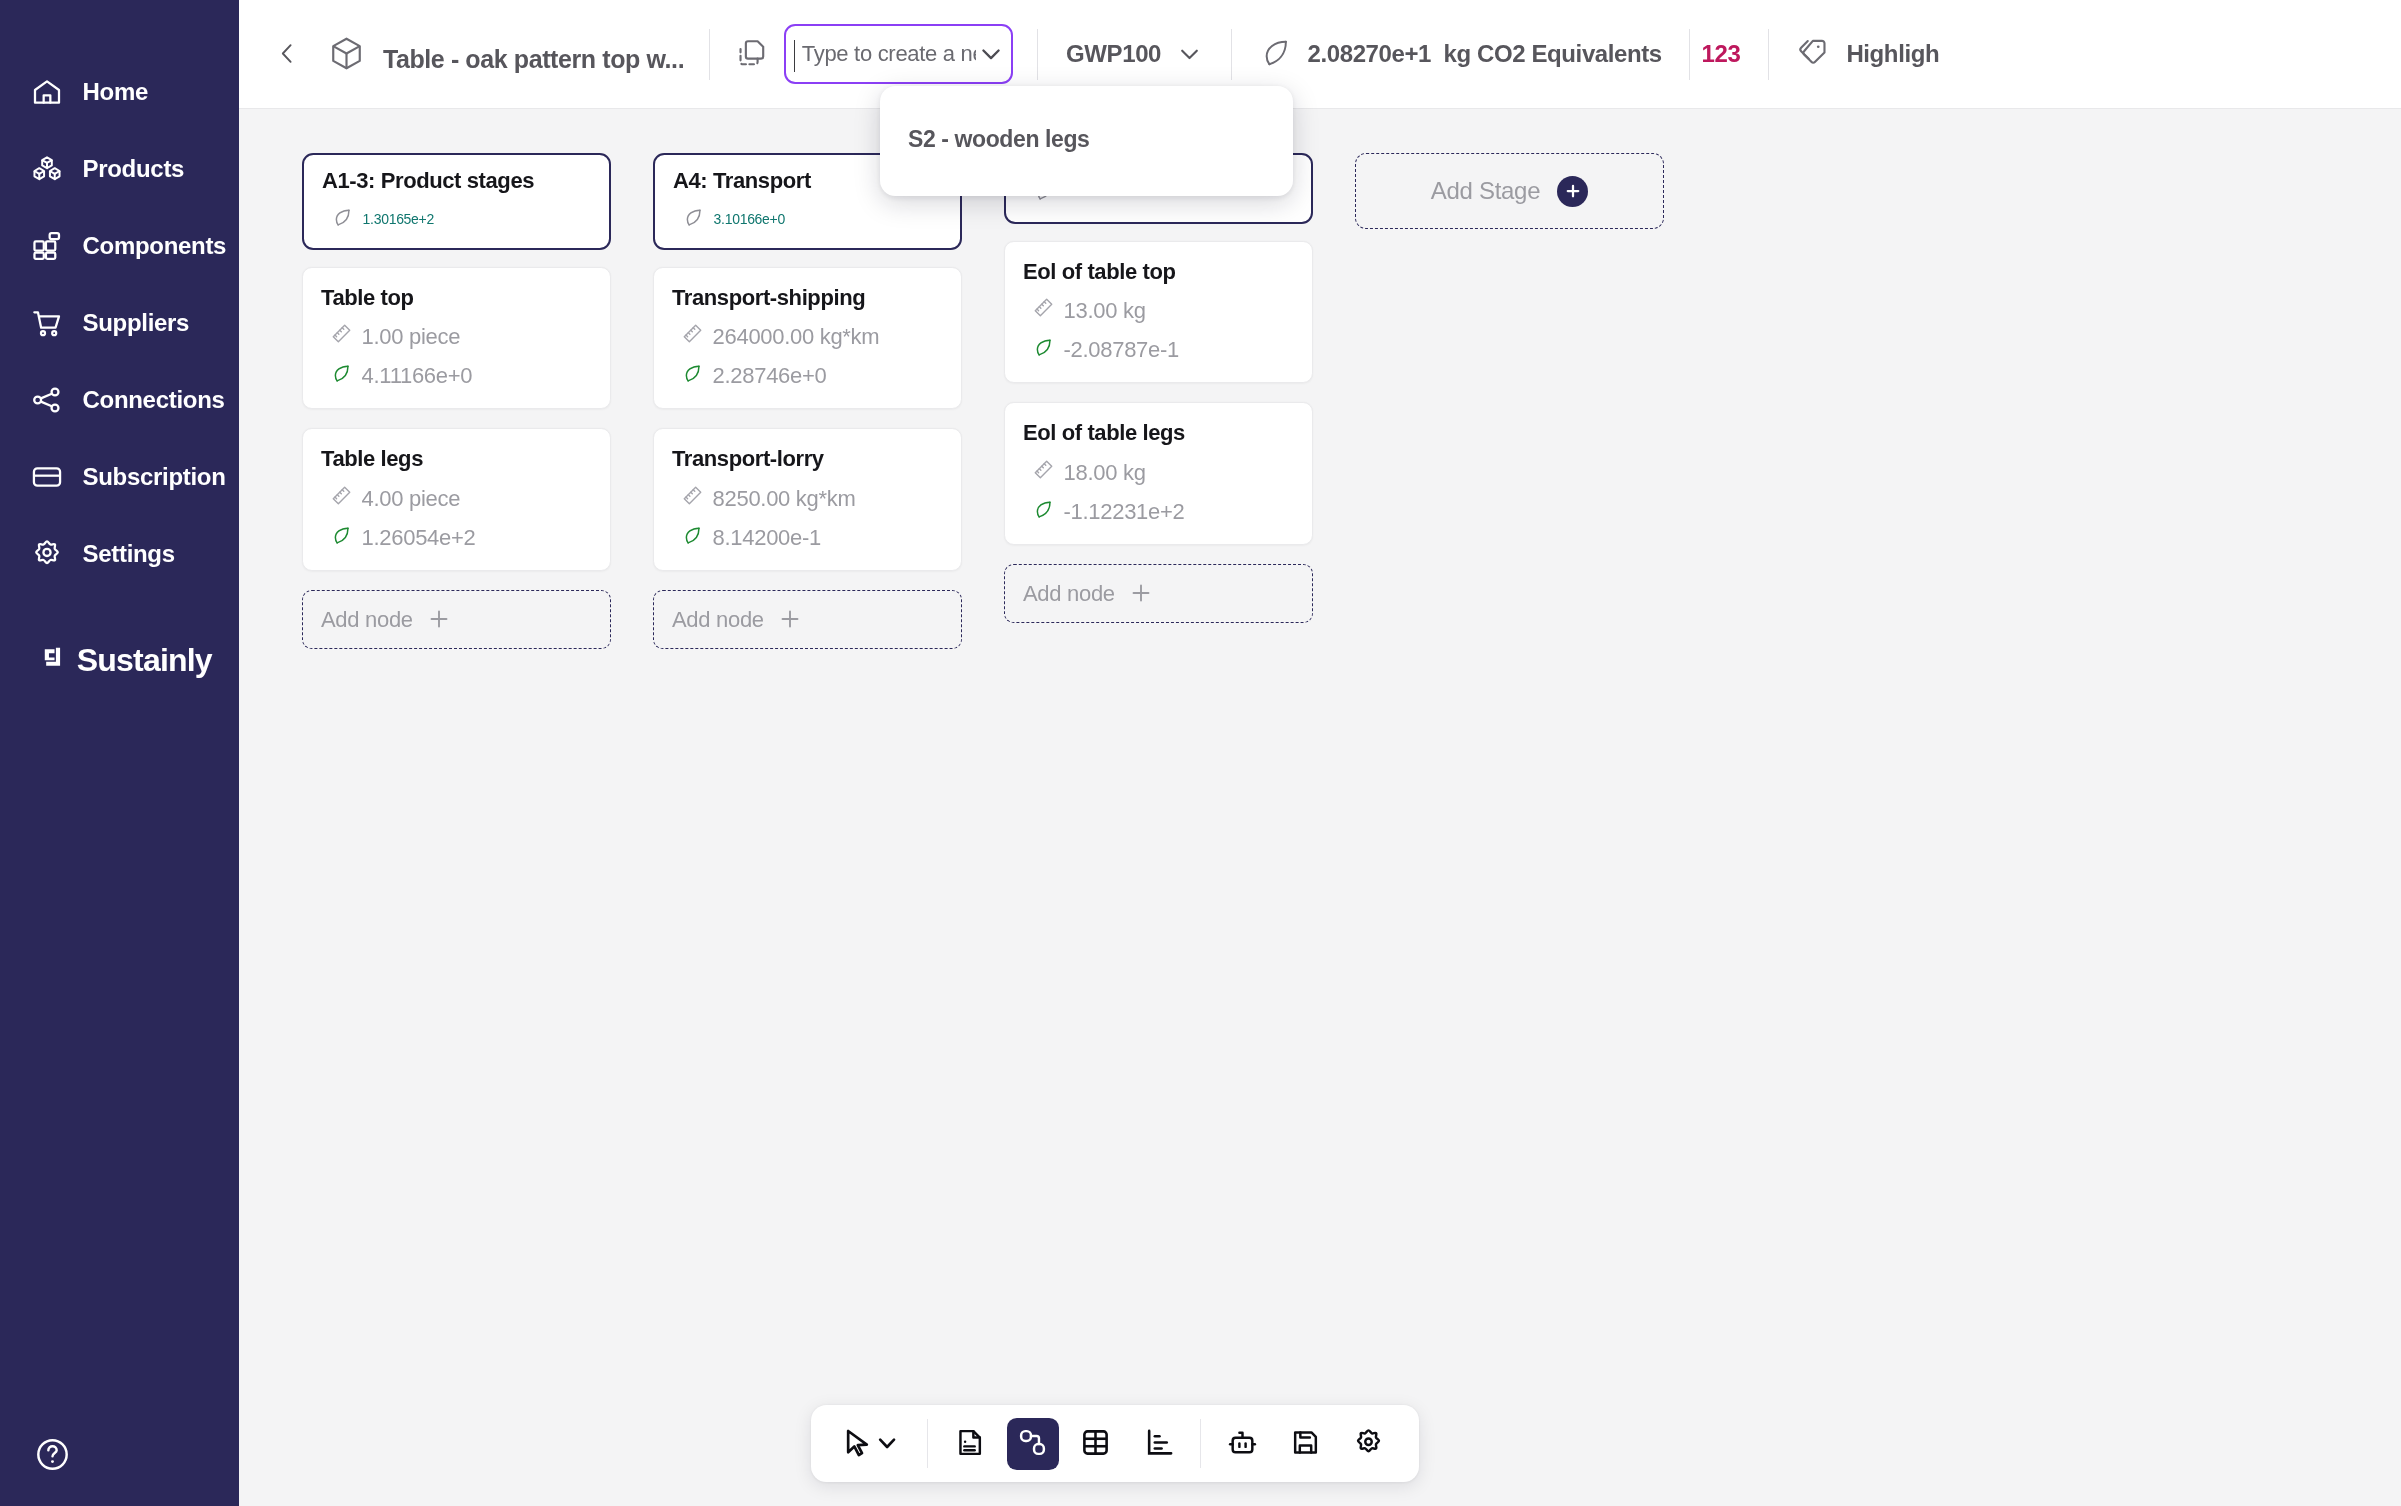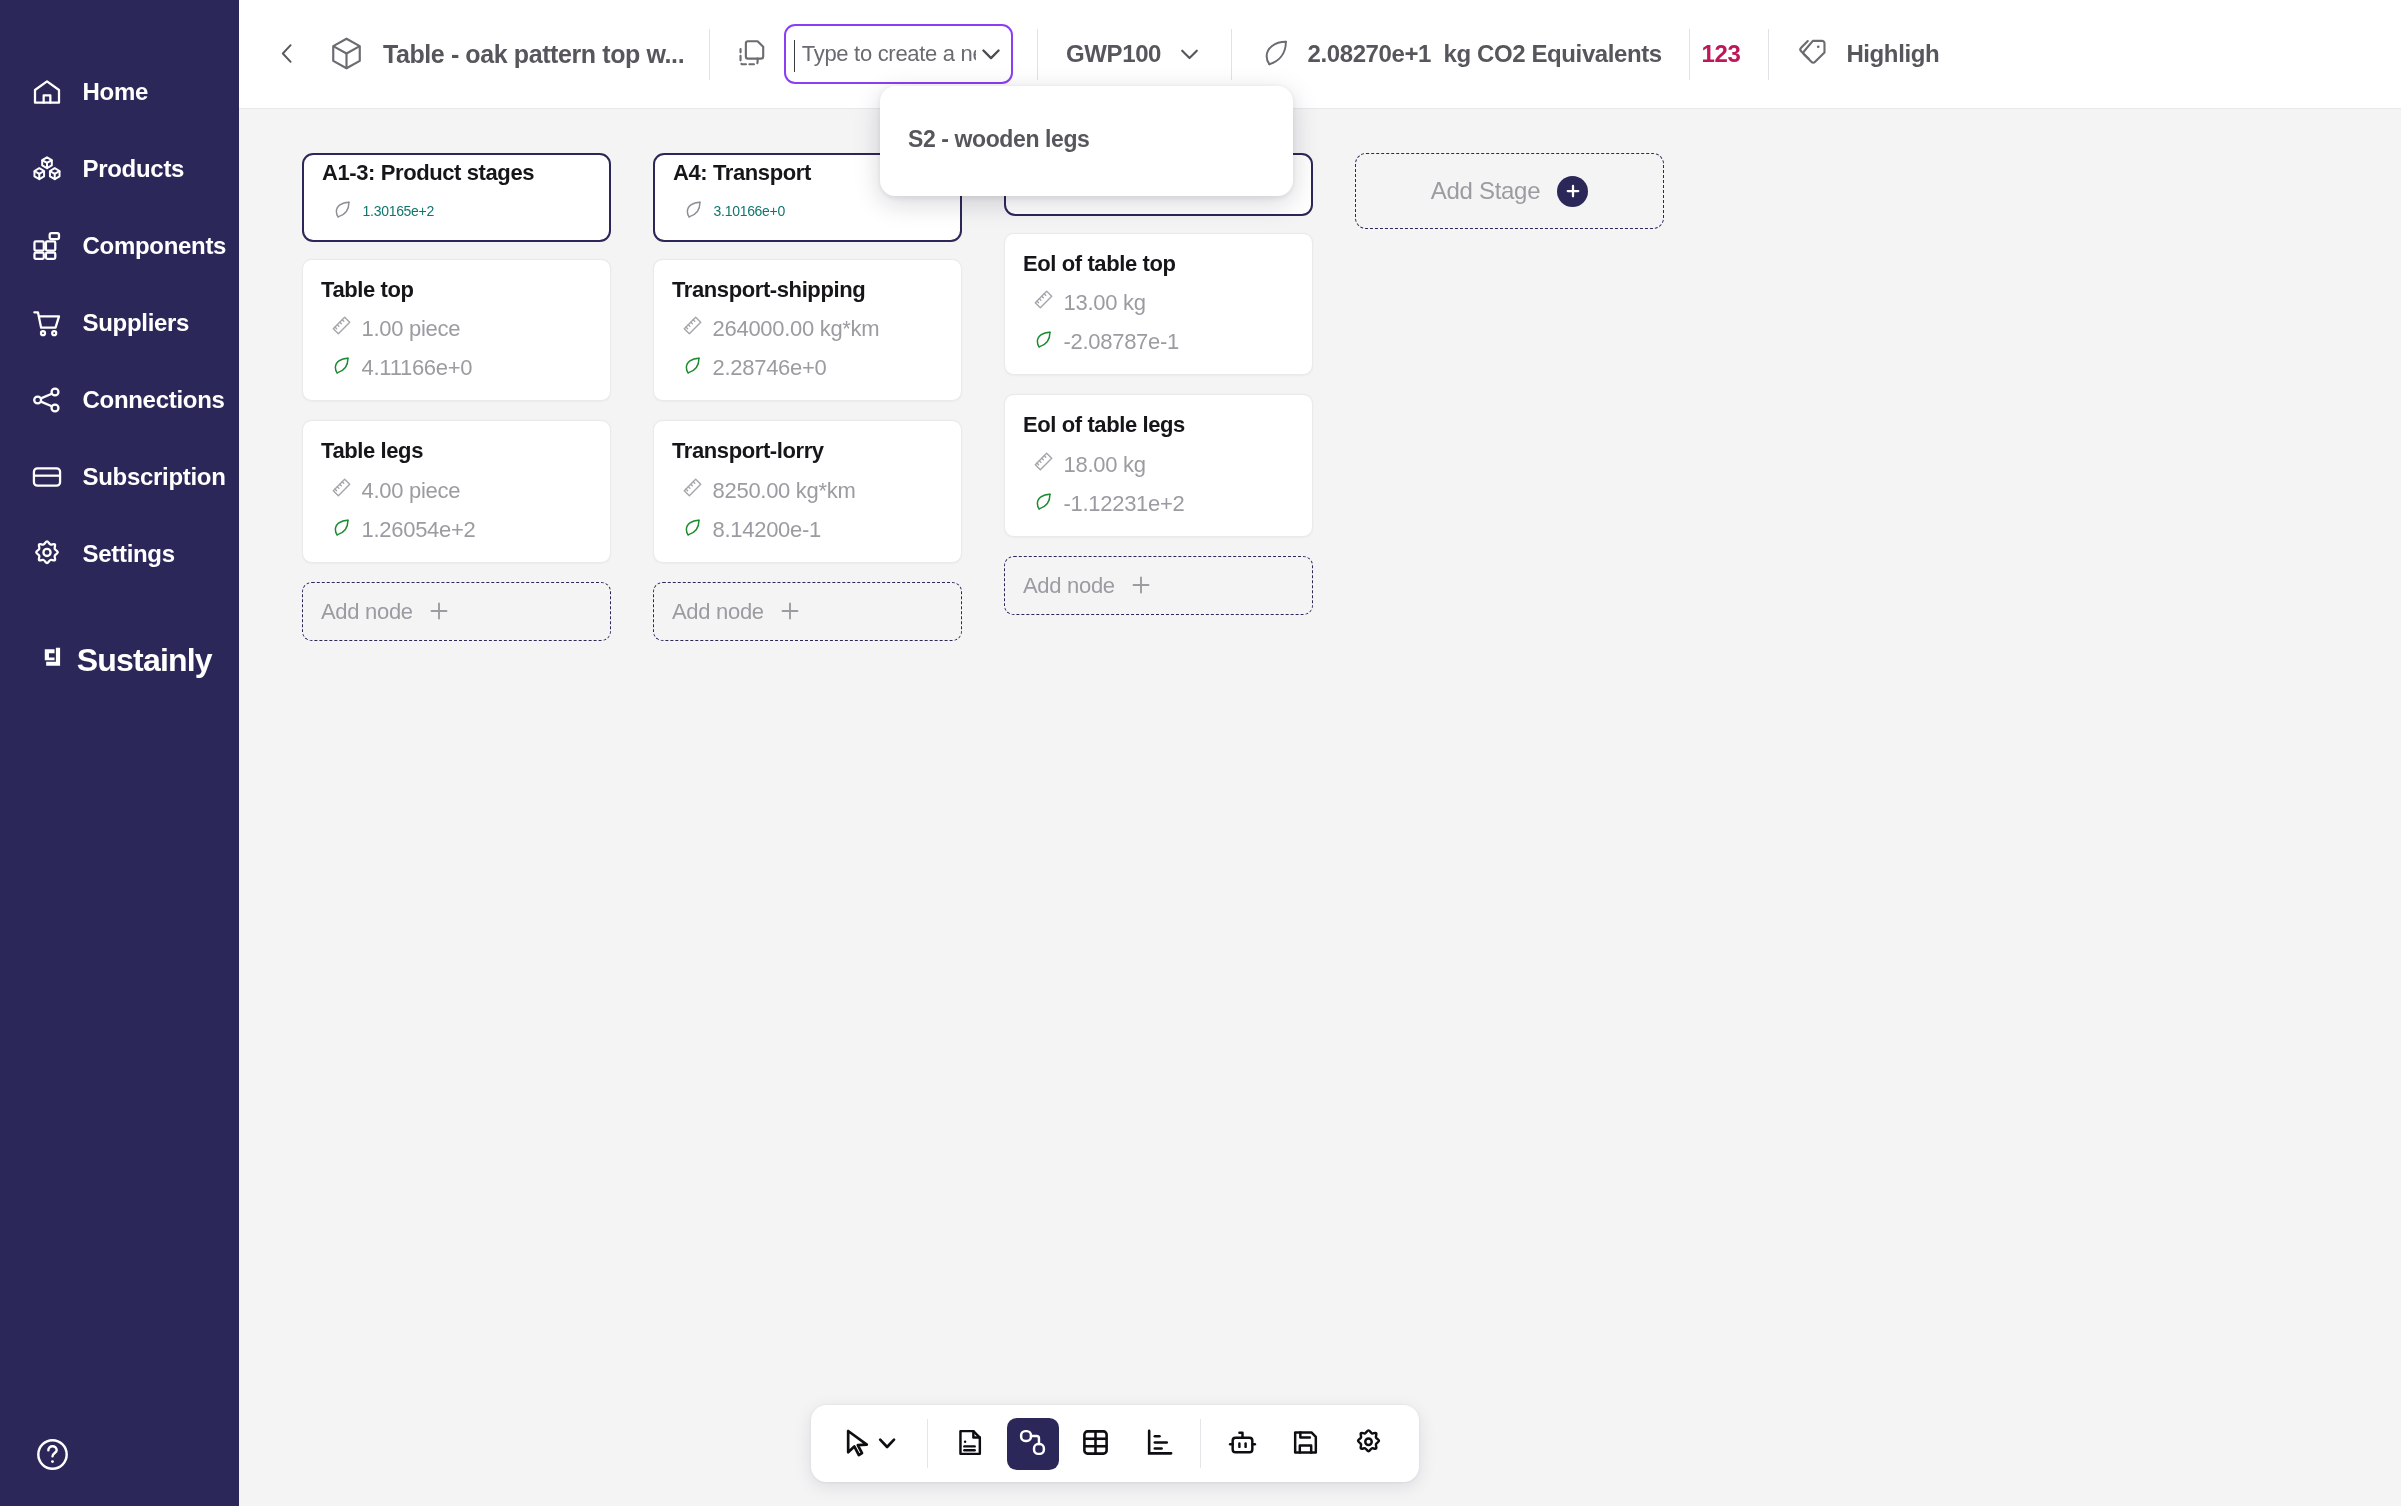--- a/index.html
+++ b/index.html
@@ -57,21 +57,21 @@
     display: flex; align-items: center;
     border-bottom: 0.7px solid #e8e8ea;
     z-index: 30;
   }
   .hdr-back {
     width: 51px; height: 51px; margin-left: 22.5px;
     display:flex; align-items:center; justify-content:center; cursor:pointer;
   }
   .hdr-back svg { width: 25px; height: 25px; }
   .hdr-title-wrap {
-    display:flex; align-items:center; margin-left: 15.4px; cursor: pointer;
+    display:flex; align-items:flex-end; margin-left: 15.4px; cursor: pointer;
   }
   .hdr-title-wrap svg { width: 37px; height: 37px; flex:none; }
   .hdr-title {
     font-size: 25px; font-weight: 700; color: #57565c;
     letter-spacing: -0.4px; margin-left: 18px; white-space: nowrap;
   }
   .vdiv { width:0.7px; height: 51px; background:#e2e2e6; flex:none; }
   #div1 { margin-left: 25px; }
   .hdr-copy {
     width: 45px; height: 45px; margin-left: 19.7px;
@@ -142,21 +142,21 @@
     width: 2163px; height: 1398px;
     background: #f4f4f5;
   }
   #columns {
     position: absolute; left: 63px; top: 44px;
     display: flex; gap: 42px; align-items: flex-start;
   }
   .stage-col { width: 309px; display:flex; flex-direction: column; }
   .stage-head {
     background: #fff; border: 2.1px solid #2b2859; border-radius: 11.2px;
-    padding: 5px 18px 17px 18px; margin-bottom: 17px;
+    padding: 13px 18px 17px 18px; margin-bottom: 17px;
     cursor: pointer;
   }
   .stage-name {
     font-size: 22px; font-weight: 700; color: #16161a;
     letter-spacing: -0.4px; white-space: nowrap; overflow: hidden;
   }
   .stage-metric { display:flex; align-items:center; margin-top: 12.6px; }
   .stage-metric svg { width: 21px; height: 21px; flex:none; }
   .stage-metric span {
     font-size: 14px; color: #0f766e; letter-spacing:-0.3px; margin-left: 9.8px;

